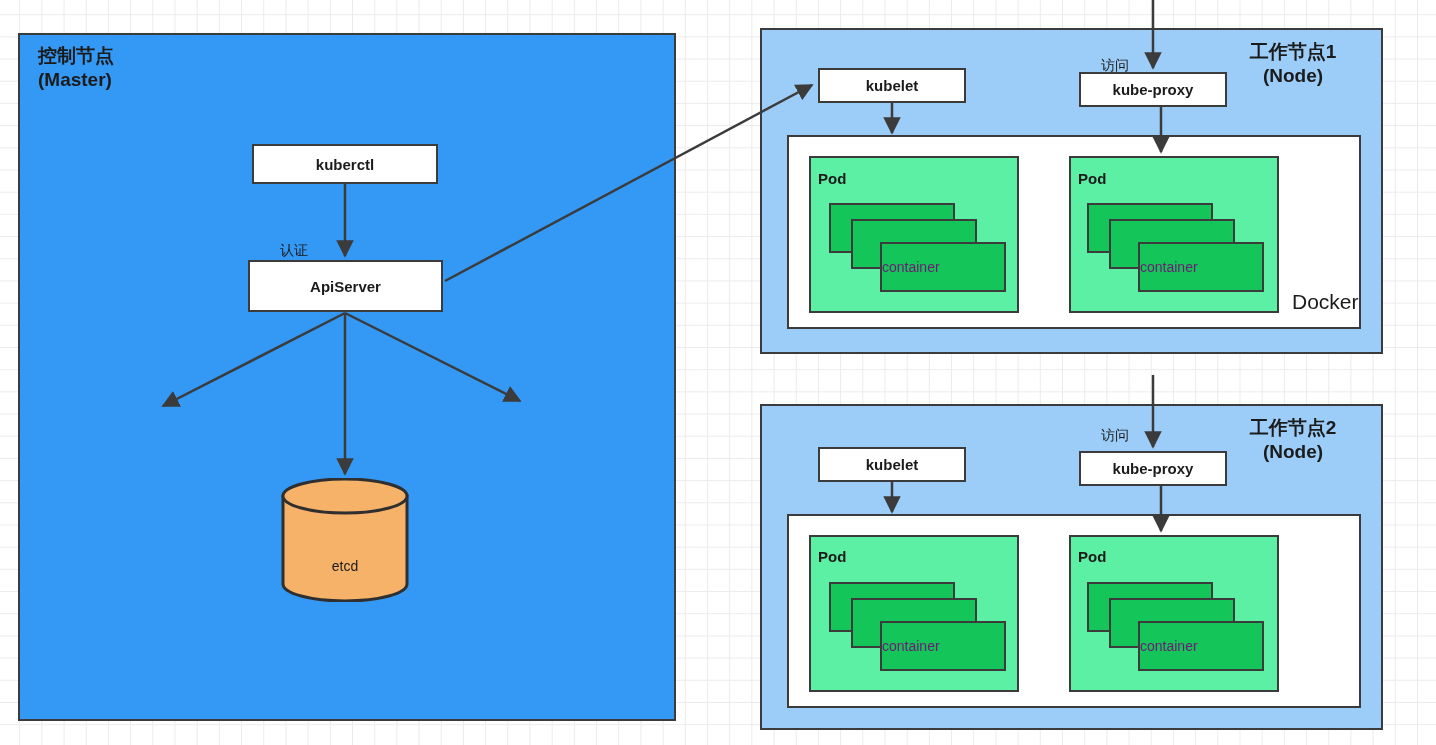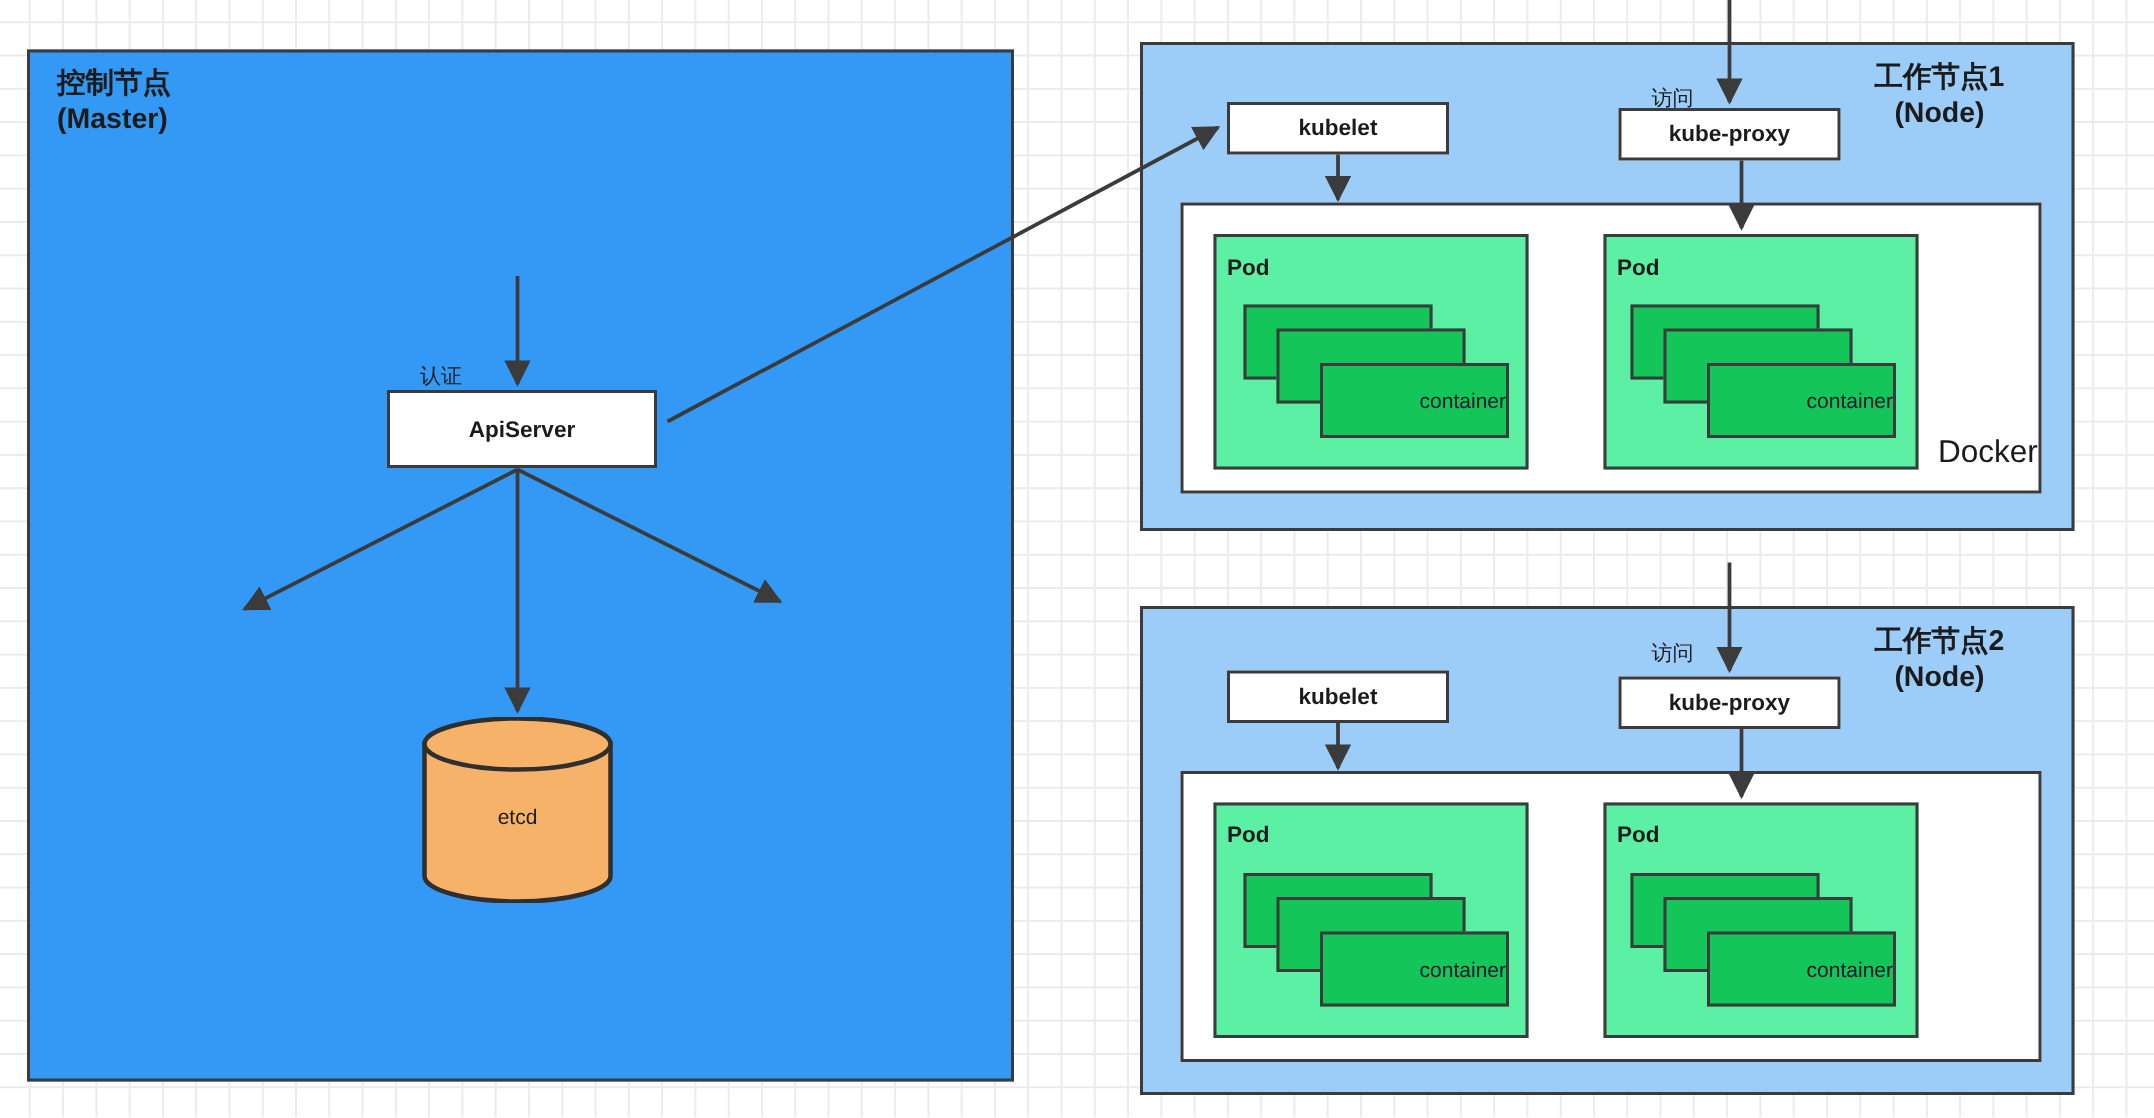--- a/index.html
+++ b/index.html
@@ -87,24 +87,24 @@
   }
   .docker-label {
     position: absolute;
     font-size: 21px;
     font-weight: normal;
     color: #1b1b1b;
   }
   .container-label {
     position: absolute;
     width: 100%;
-    text-align: right;
+    text-align: left;
     font-size: 14px;
     font-weight: normal;
-    color: #0f172a;
+    color: #701a75;
     top: 50%;
     transform: translateY(-50%);
     left: 0;
   }
   .edge-label {
     position: absolute;
     font-size: 14px;
     color: #1b1b1b;
     line-height: 1.2;
     text-align: center;
@@ -125,34 +125,35 @@
 </head>
 <body>
 
 <div id="canvas">
 
   <div class="box master-box" style="left:18px; top:33px; width:658px; height:688px;"></div>
 
   <div class="zone-label" style="left:38px; top:44px;">控制节点
 (Master)</div>
 
+  <div class="white-node" style="left:252px; top:144px; width:186px; height:40px;">kuberctl</div>
 
   <div class="edge-label" style="left:246px; top:198px; width:96px;">认证
 控制节点</div>
 
-  <div class="white-node" style="left:258px; top:260px; width:180px; height:52px;text-align:center;">ApiServer</div>
+  <div class="white-node" style="left:248px; top:260px; width:195px; height:52px;text-align:center;">ApiServer</div>
 
 
 
   <div class="etcd-wrap" style="left:281px; top:478px; width:128px; height:124px;">
     <svg width="128" height="124" viewBox="0 0 128 124">
       <path d="M2,18 L2,106 A62,17 0 0 0 126,106 L126,18 Z" fill="#f7b26a" stroke="#2f2f2f" stroke-width="3"></path>
       <ellipse cx="64" cy="18" rx="62" ry="17" fill="#f7b26a" stroke="#2f2f2f" stroke-width="3"></ellipse>
     </svg>
-    <div class="etcd-label" style="top:58px;">etcd</div>
+    <div class="etcd-label" style="top:80px;">etcd</div>
   </div>
 
   <div class="box node-box" style="left:760px; top:28px; width:623px; height:326px;"></div>
 
   <div class="zone-label right" style="left:1223px; top:40px; width:140px;">工作节点1
 (Node)</div>
 
   <div class="edge-label" style="left:1092px; top:13px; width:46px;">访问</div>
 
   <div class="white-node" style="left:818px; top:68px; width:148px; height:35px;">kubelet</div>

